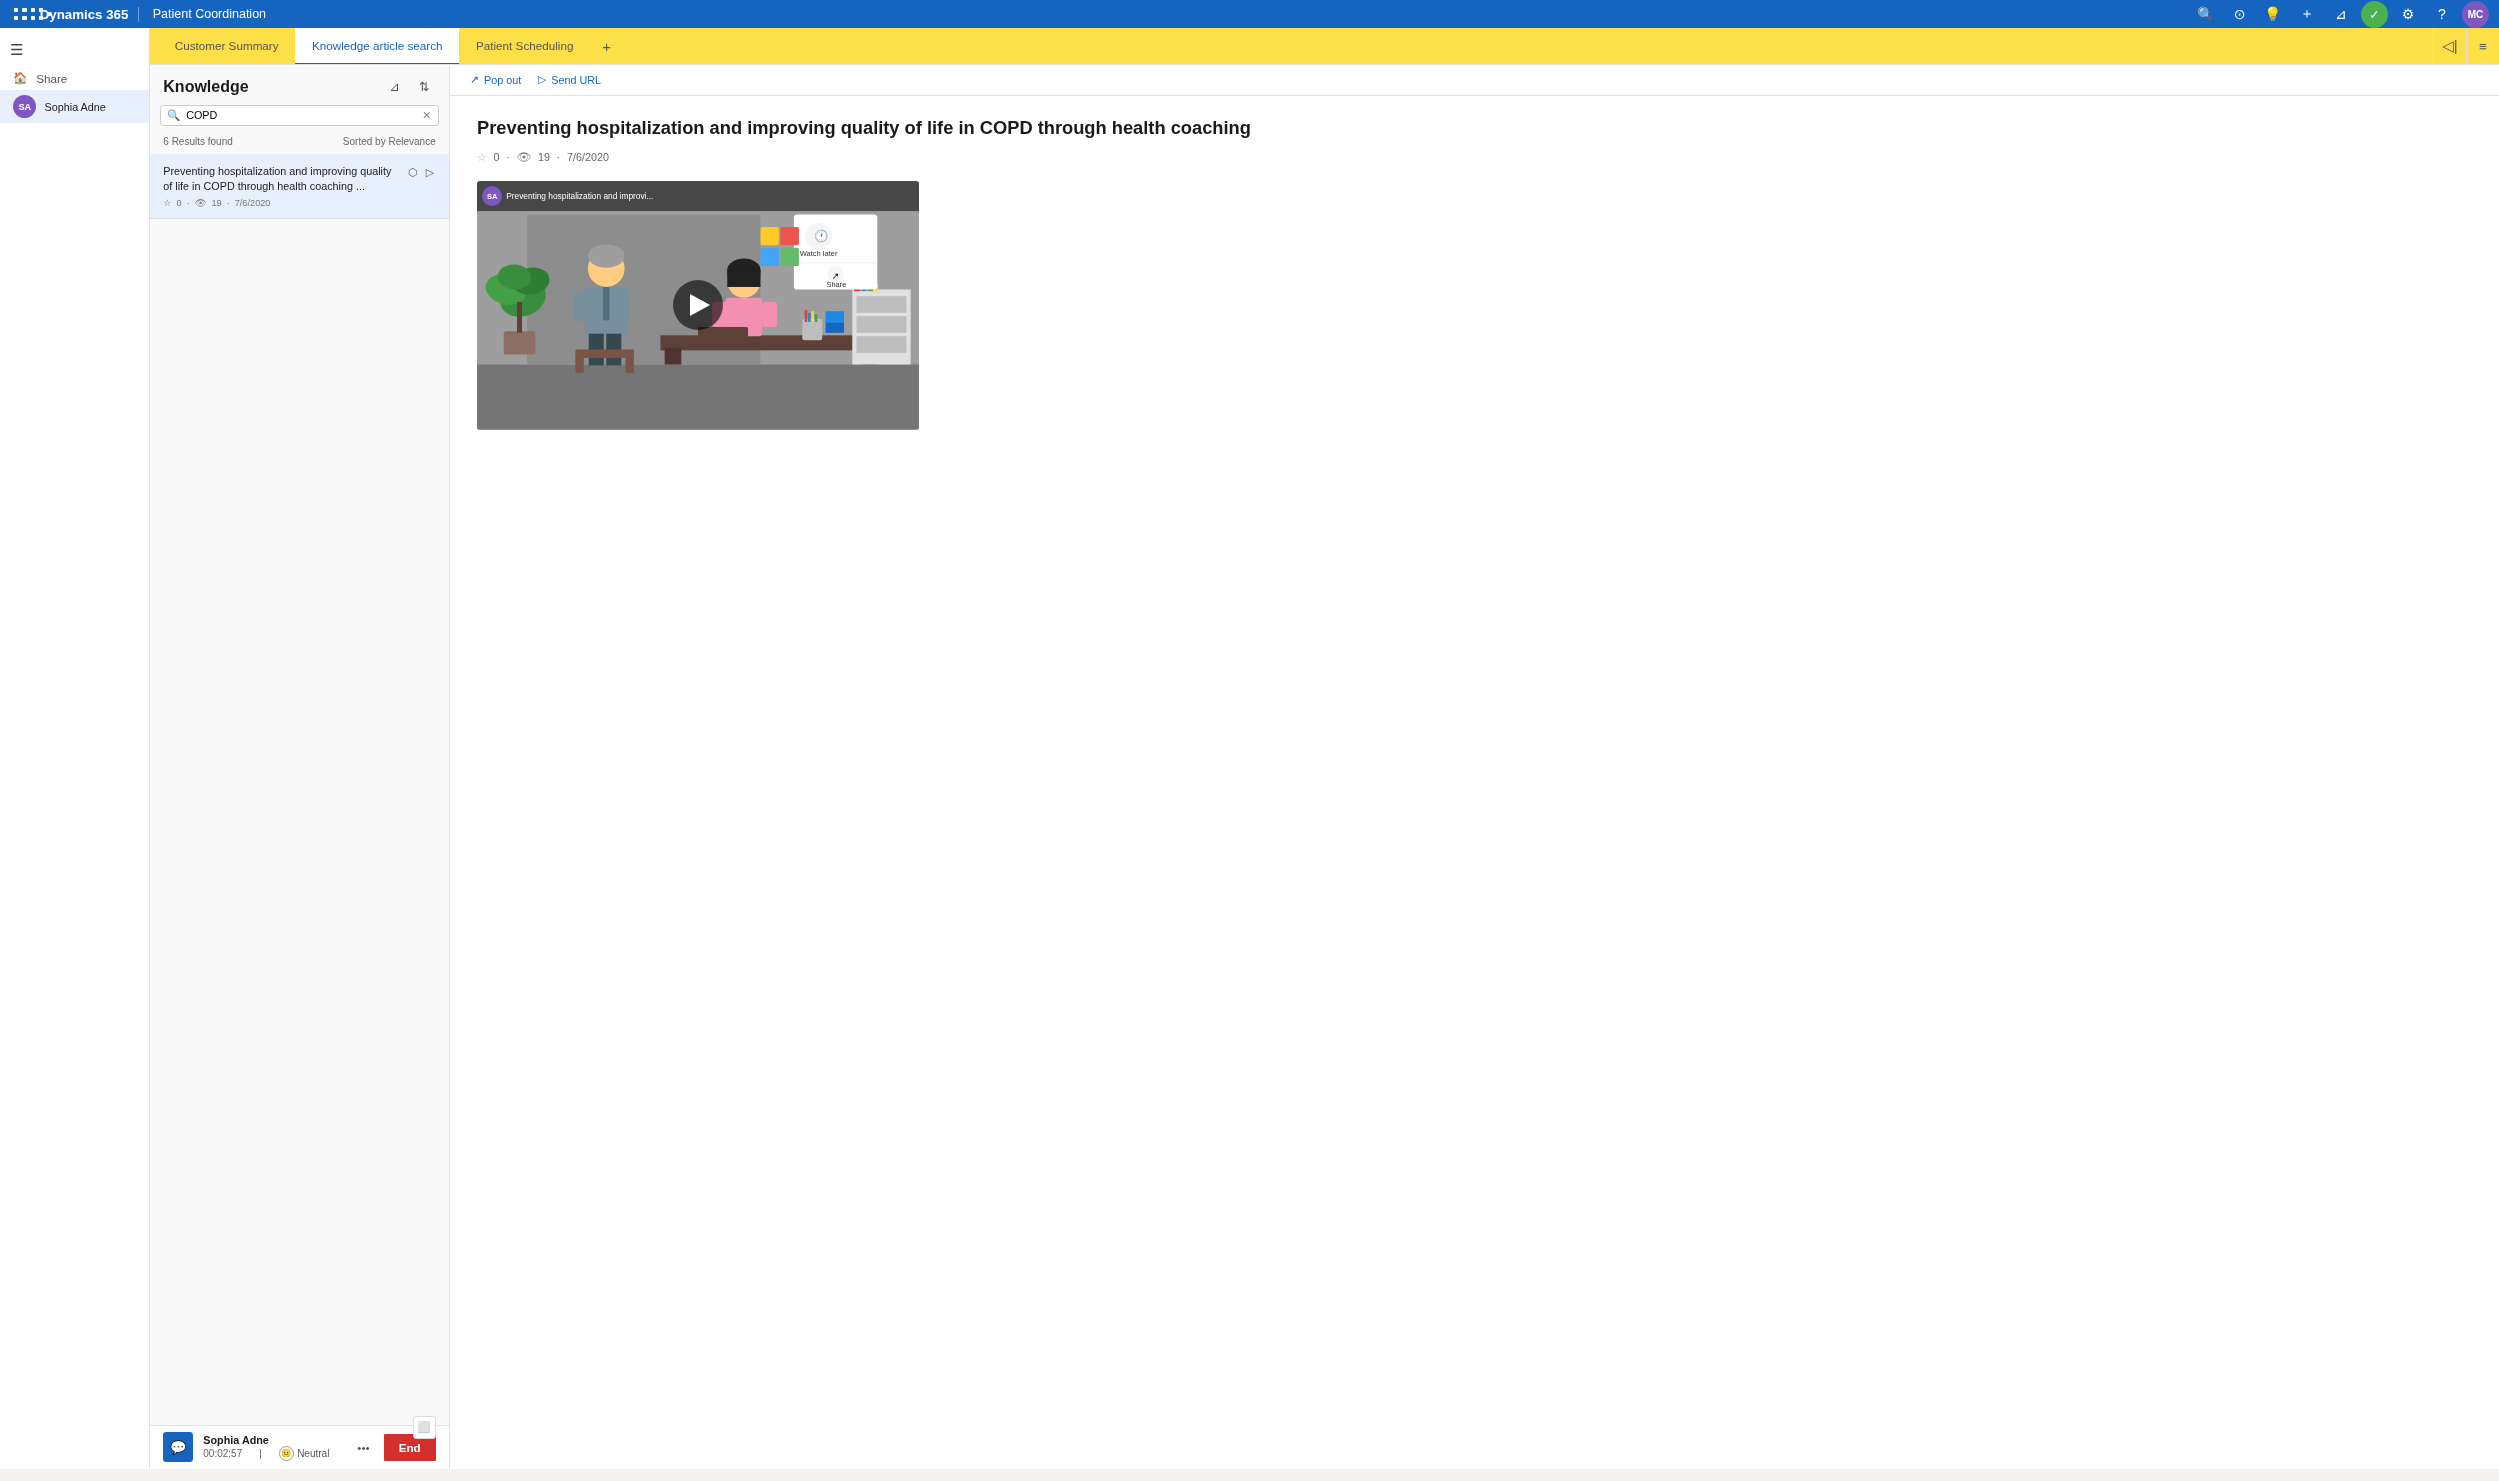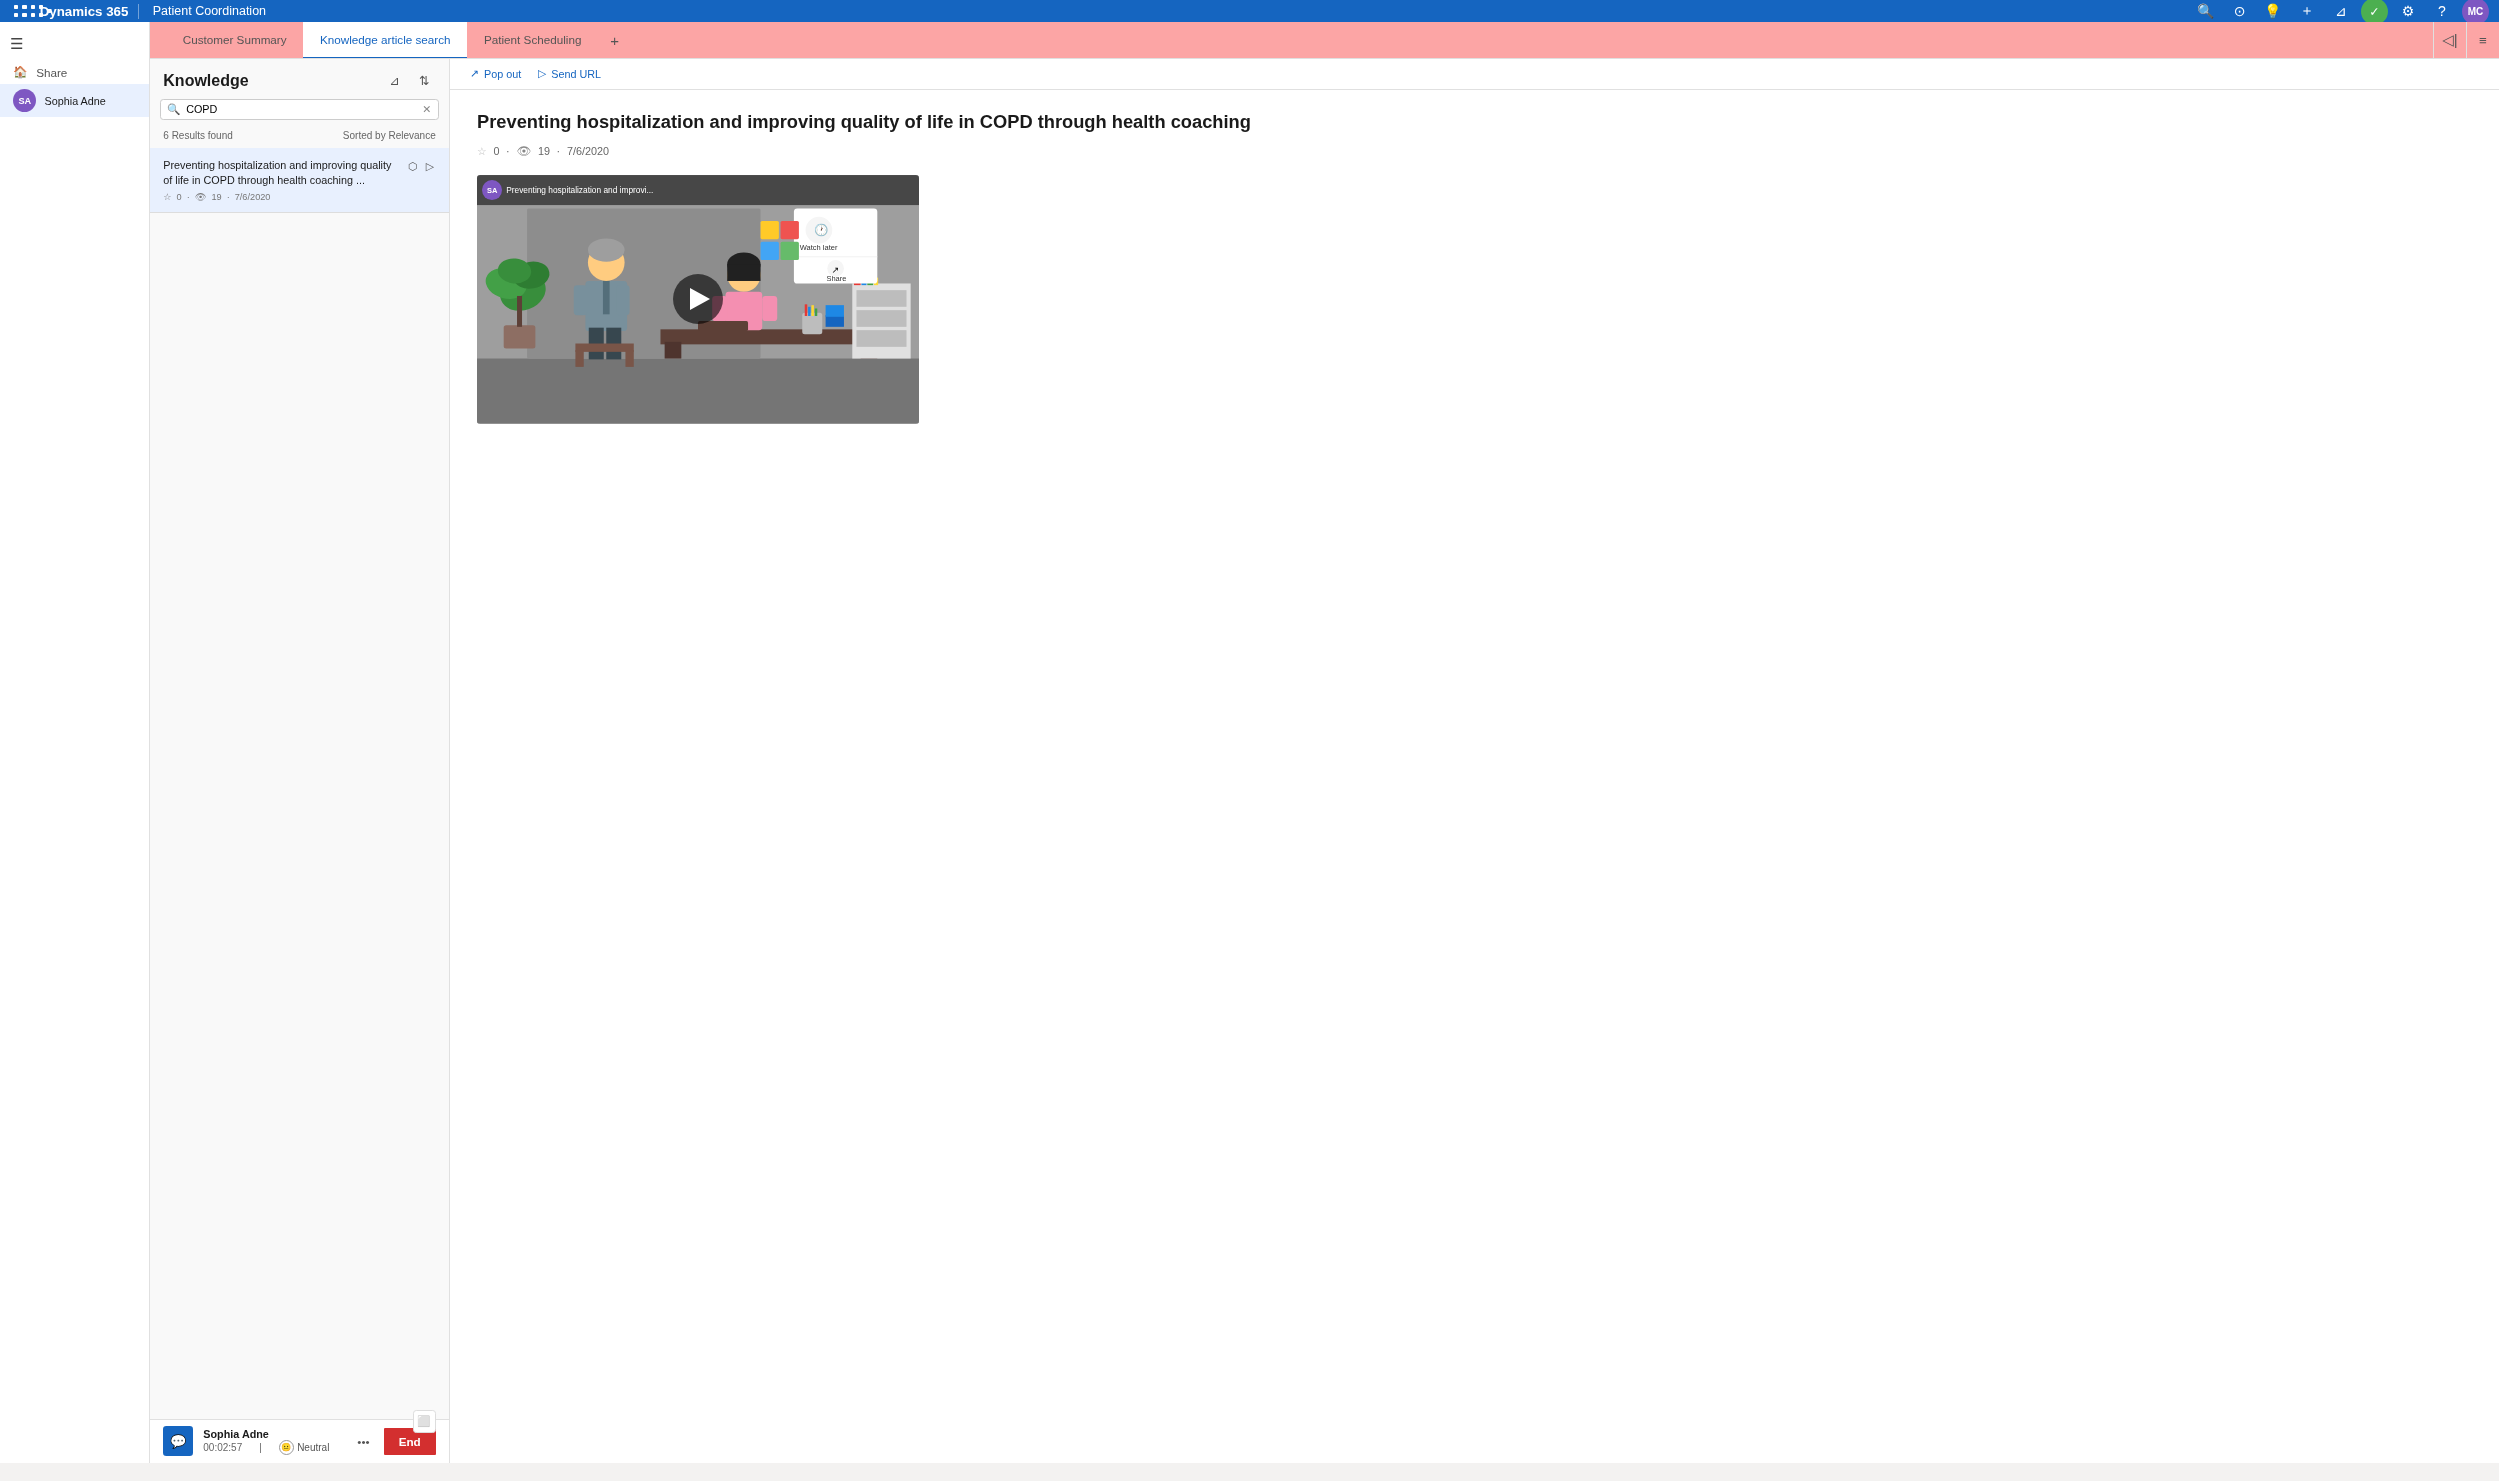--- a/index.html
+++ b/index.html
@@ -1,21 +1,21 @@
 <!DOCTYPE html>
 <html style="font-size:13.3px"><head>
   <meta charset="utf-8">
   <style>
     * { box-sizing: border-box; margin: 0; padding: 0; }
     body { font-family: 'Segoe UI', sans-serif; background: #f3f2f1; height: 100vh; overflow: hidden; }
 
     
     .top-nav {
       background: #1565c0;
-      height: 22px;
+      height: 28px;
       display: flex;
       align-items: center;
       padding: 0 10px;
       color: white;
       gap: 6.7px;
     }
     .top-nav-waffle {
       width: 23px; height: 23px;
       display: flex; flex-direction: column; flex-wrap: wrap;
       gap: 2.5px; padding: 3.3px; cursor: pointer;
@@ -100,26 +100,26 @@
       color: white;
       font-size: 9.2px;
       font-weight: 700;
       display: flex; align-items: center; justify-content: center;
       flex-shrink: 0;
     }
     .sidebar-agent-name { font-size: 10.8px; color: #1a1a1a; font-weight: 500; }
 
     
     .tab-bar {
-      background: #fca5a5;
+      background: #fde047;
       border-bottom: 0.8px solid #e0e0e0;
       display: flex;
       align-items: stretch;
       min-height: 37px;
-      padding-left: 16px;
+      padding-left: 8px;
     }
     .tab {
       padding: 0 16.7px;
       display: flex;
       align-items: center;
       font-size: 11.7px;
       cursor: pointer;
       color: #444;
       border-bottom: 1.7px solid transparent;
       gap: 5px;

